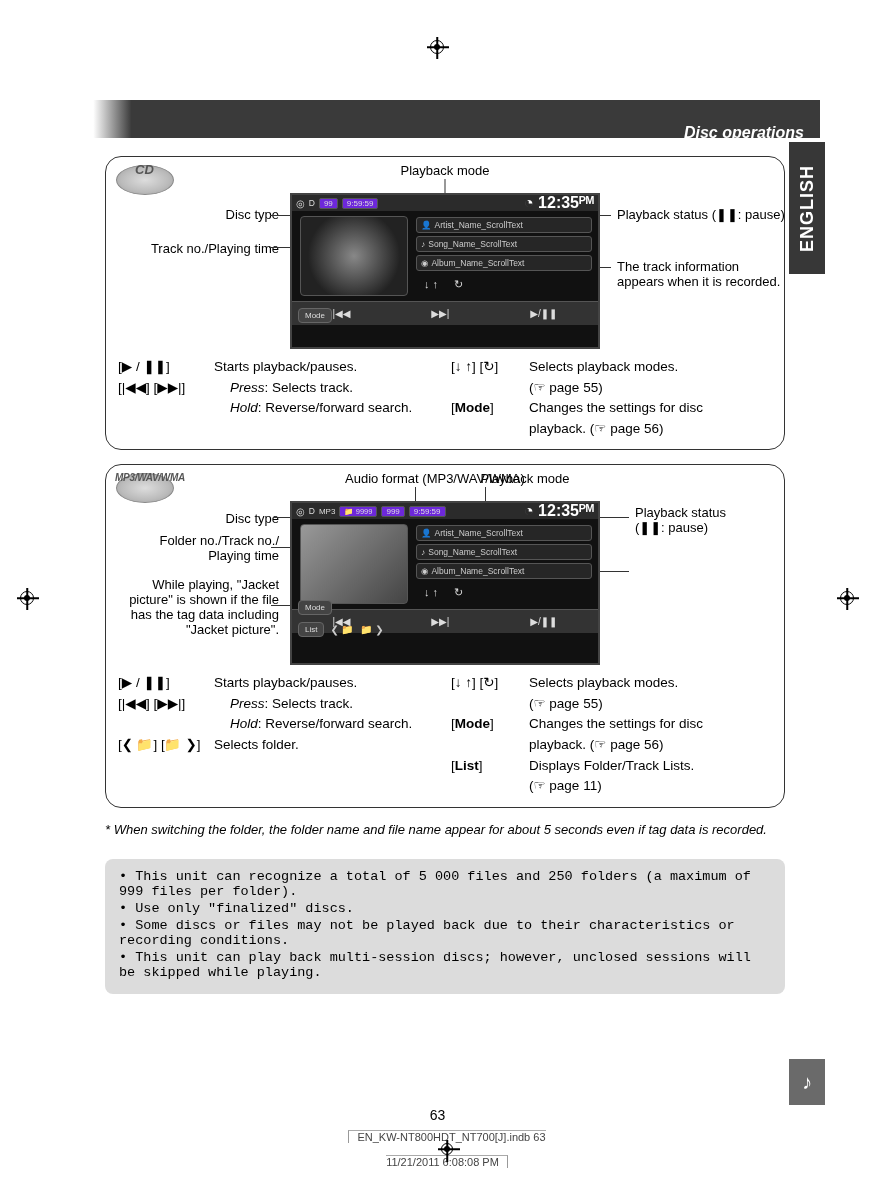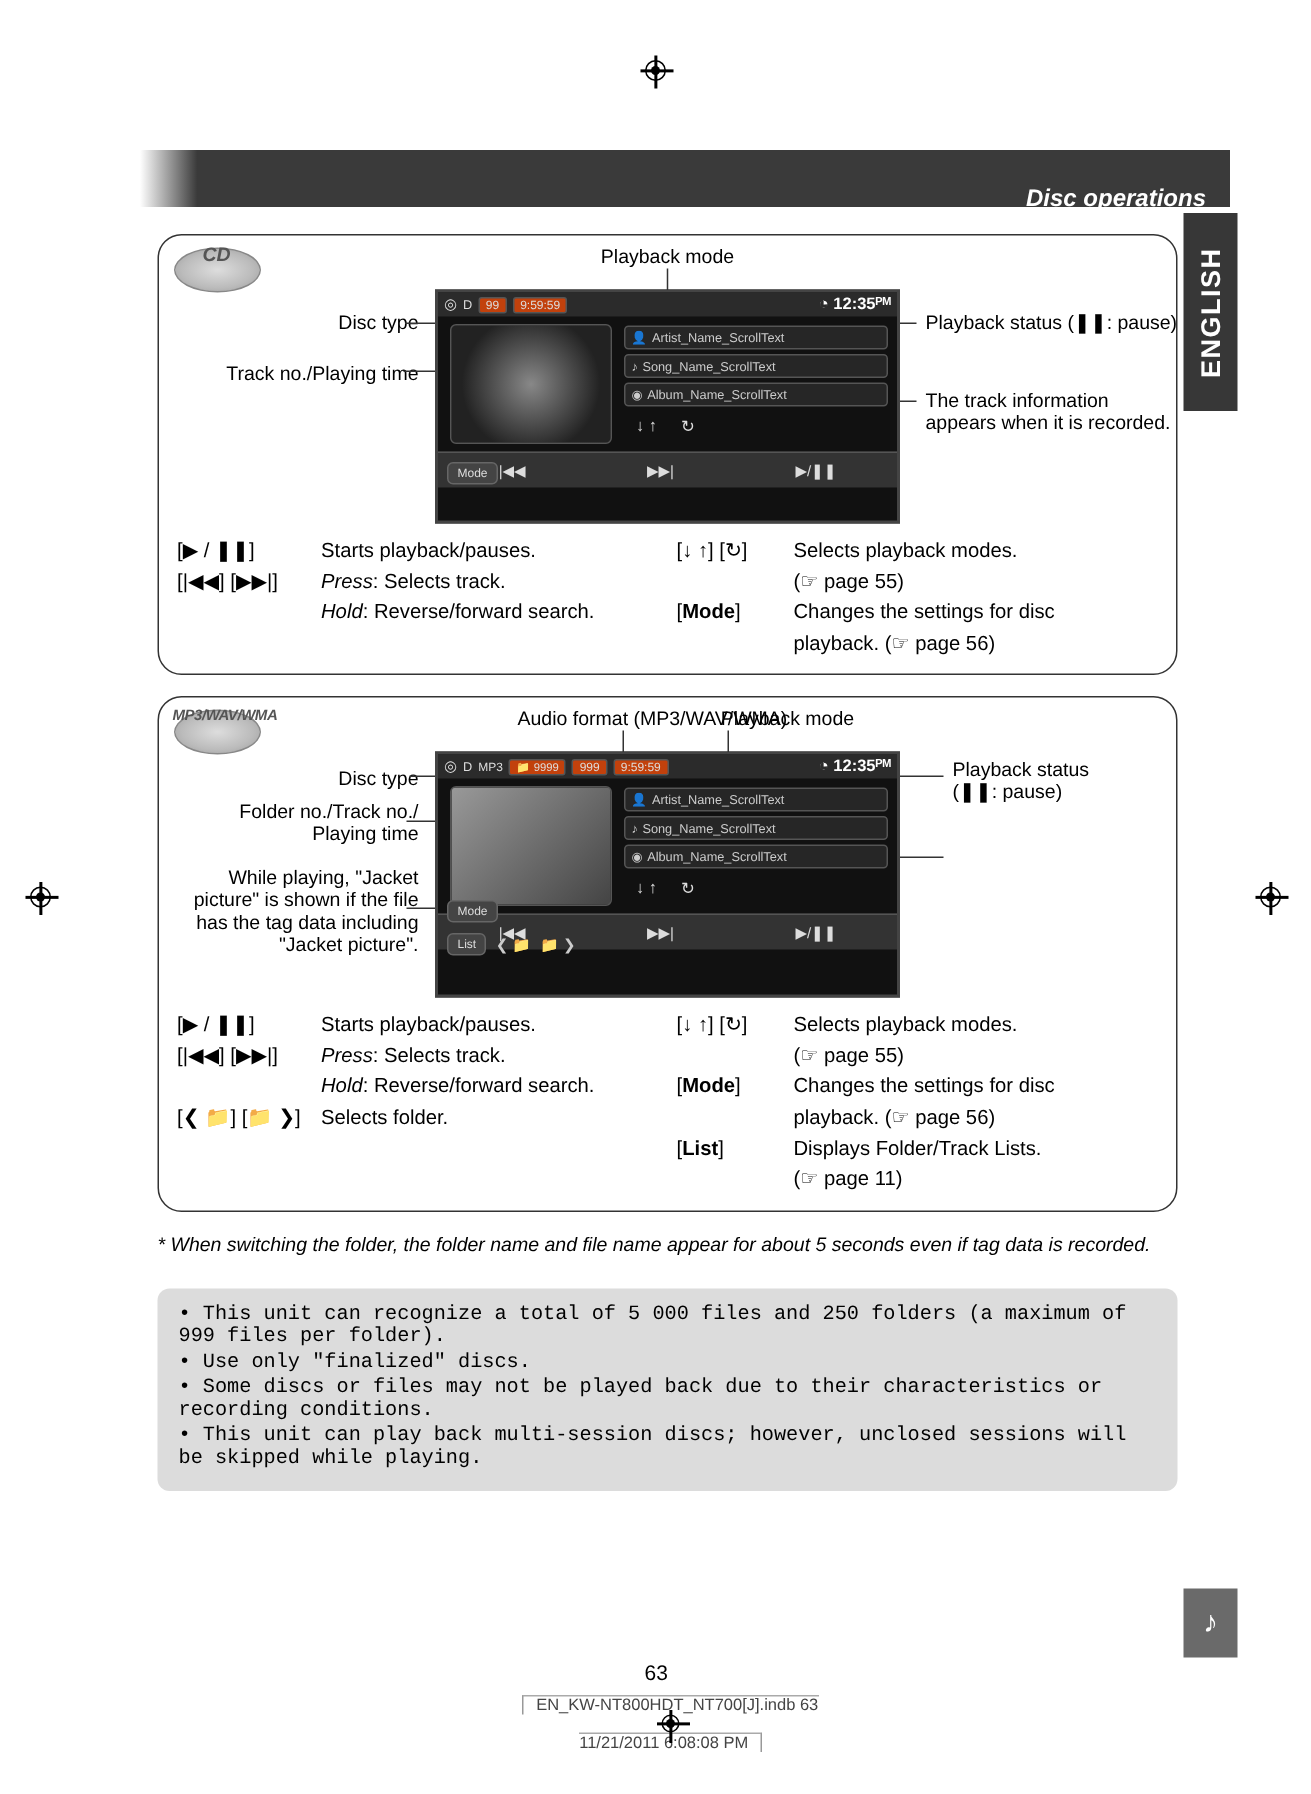--- a/index.html
+++ b/index.html
@@ -121,22 +121,22 @@
   .screen .topbar {
     height: 16px;
     background: #2b2b2b;
     display: flex;
     align-items: center;
     padding: 0 4px;
     gap: 4px;
     font-size: 8.5px;
   }
   .topbar .disc-ico { font-size: 10px; }
-  .topbar .box { background: #c2410c; border: 1px solid #555; padding: 0 4px; border-radius: 2px; font-size: 8px; }
-  .topbar .clock { margin-left: auto; font-weight: bold; font-size: 11px; color: #fff; }
+  .topbar .box { background: #6d28d9; border: 1px solid #555; padding: 0 4px; border-radius: 2px; font-size: 8px; }
+  .topbar .clock { margin-left: auto; font-weight: bold; font-size: 16px; color: #fff; }
   .screen .mid {
     display: flex;
     height: 90px;
   }
   .cover {
     width: 108px; height: 80px; margin: 5px 8px;
     background: radial-gradient(circle at 50% 50%, #888 0%, #555 35%, #222 70%);
     border: 1px solid #555;
     border-radius: 4px;
   }
@@ -184,21 +184,21 @@
     display: flex;
     gap: 12px;
     font-size: 13.5px;
     line-height: 1.45;
   }
   .buttons-table .col { flex: 1; }
   .buttons-table .row { display: flex; gap: 8px; margin-bottom: 1px; }
   .buttons-table .key { width: 88px; flex: none; }
   .buttons-table .desc { flex: 1; }
   .buttons-table .key2 { width: 70px; flex: none; }
-  .ital { font-style: italic; }
+  .ital { font-style: italic; margin-left: 16px; }
 
   .footnote {
     margin: 6px 35px 22px 50px;
     font-size: 13px;
     font-style: italic;
   }
 
   .info-box {
     margin: 0 35px 0 50px;
     background: #dcdcdc;

